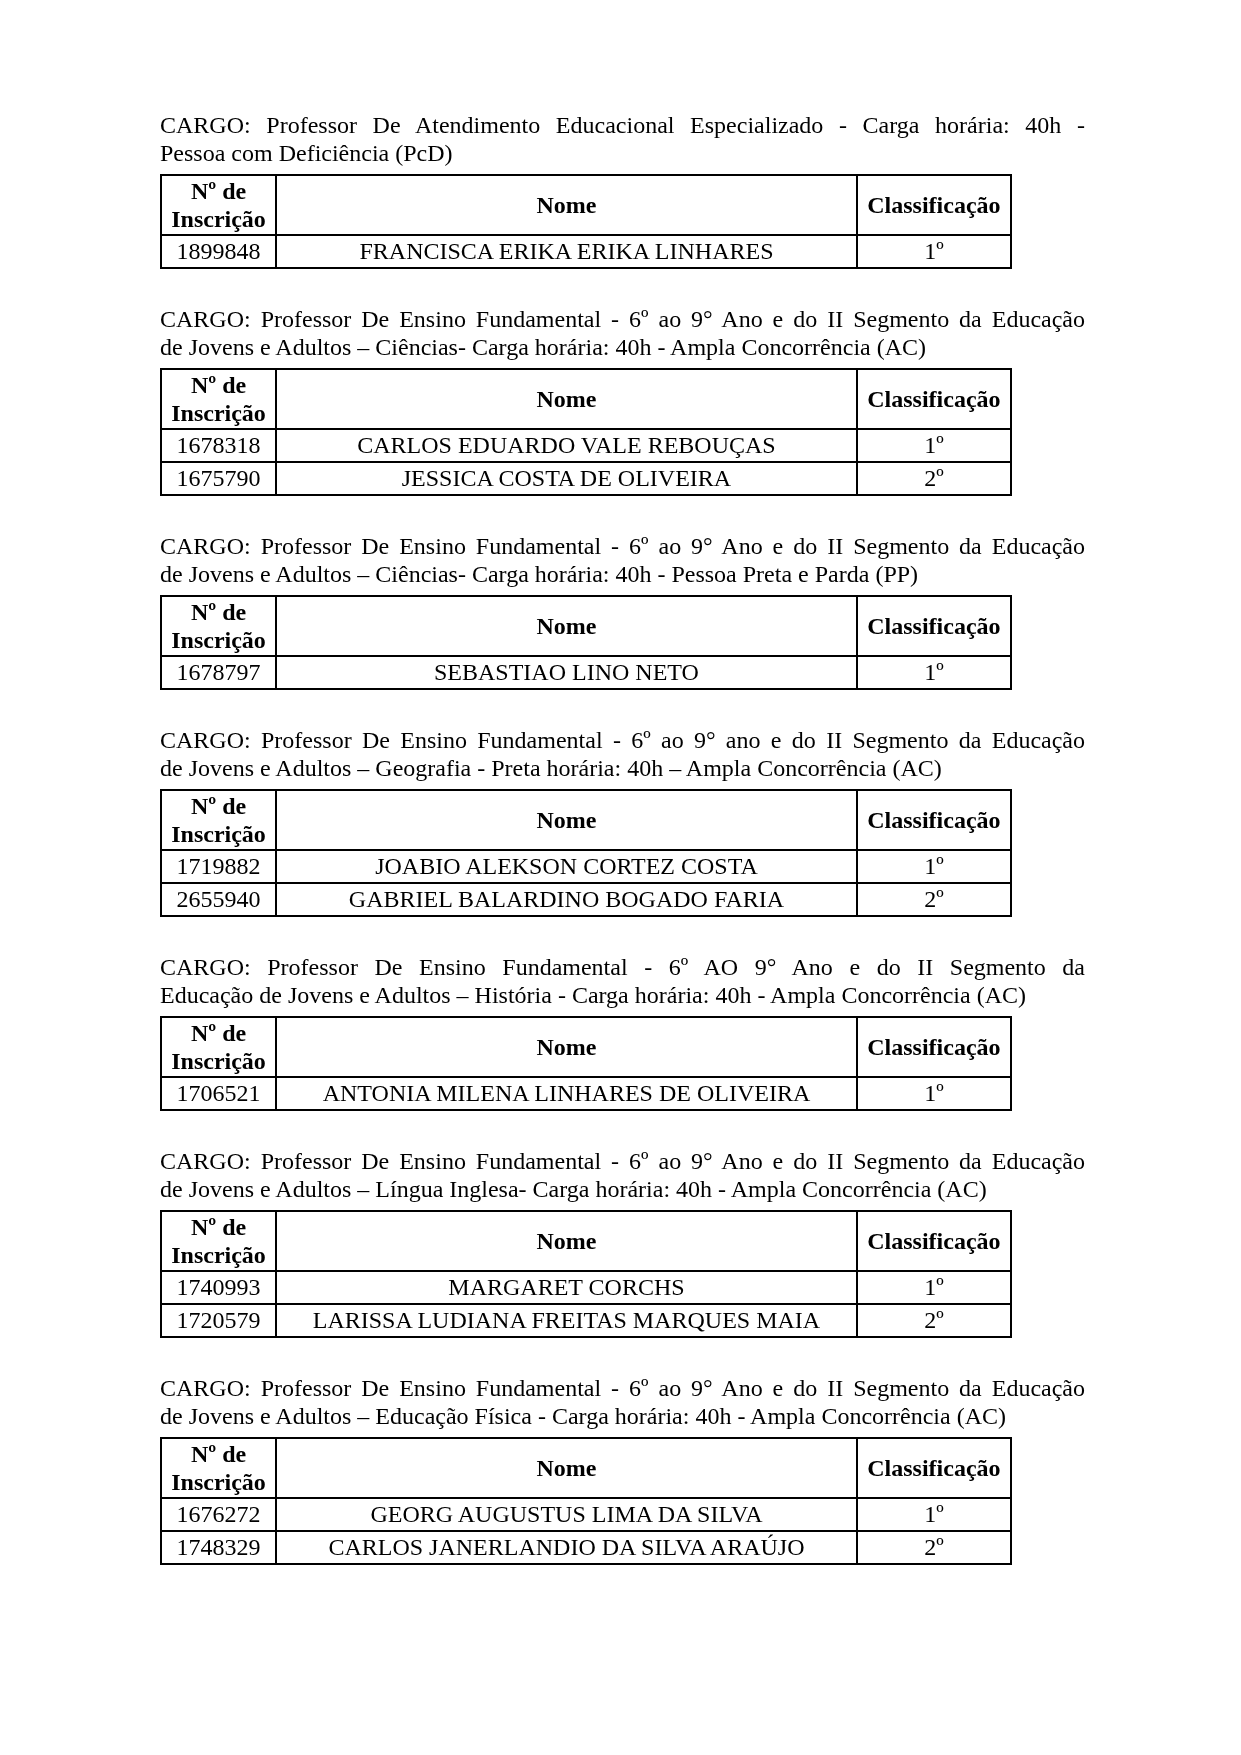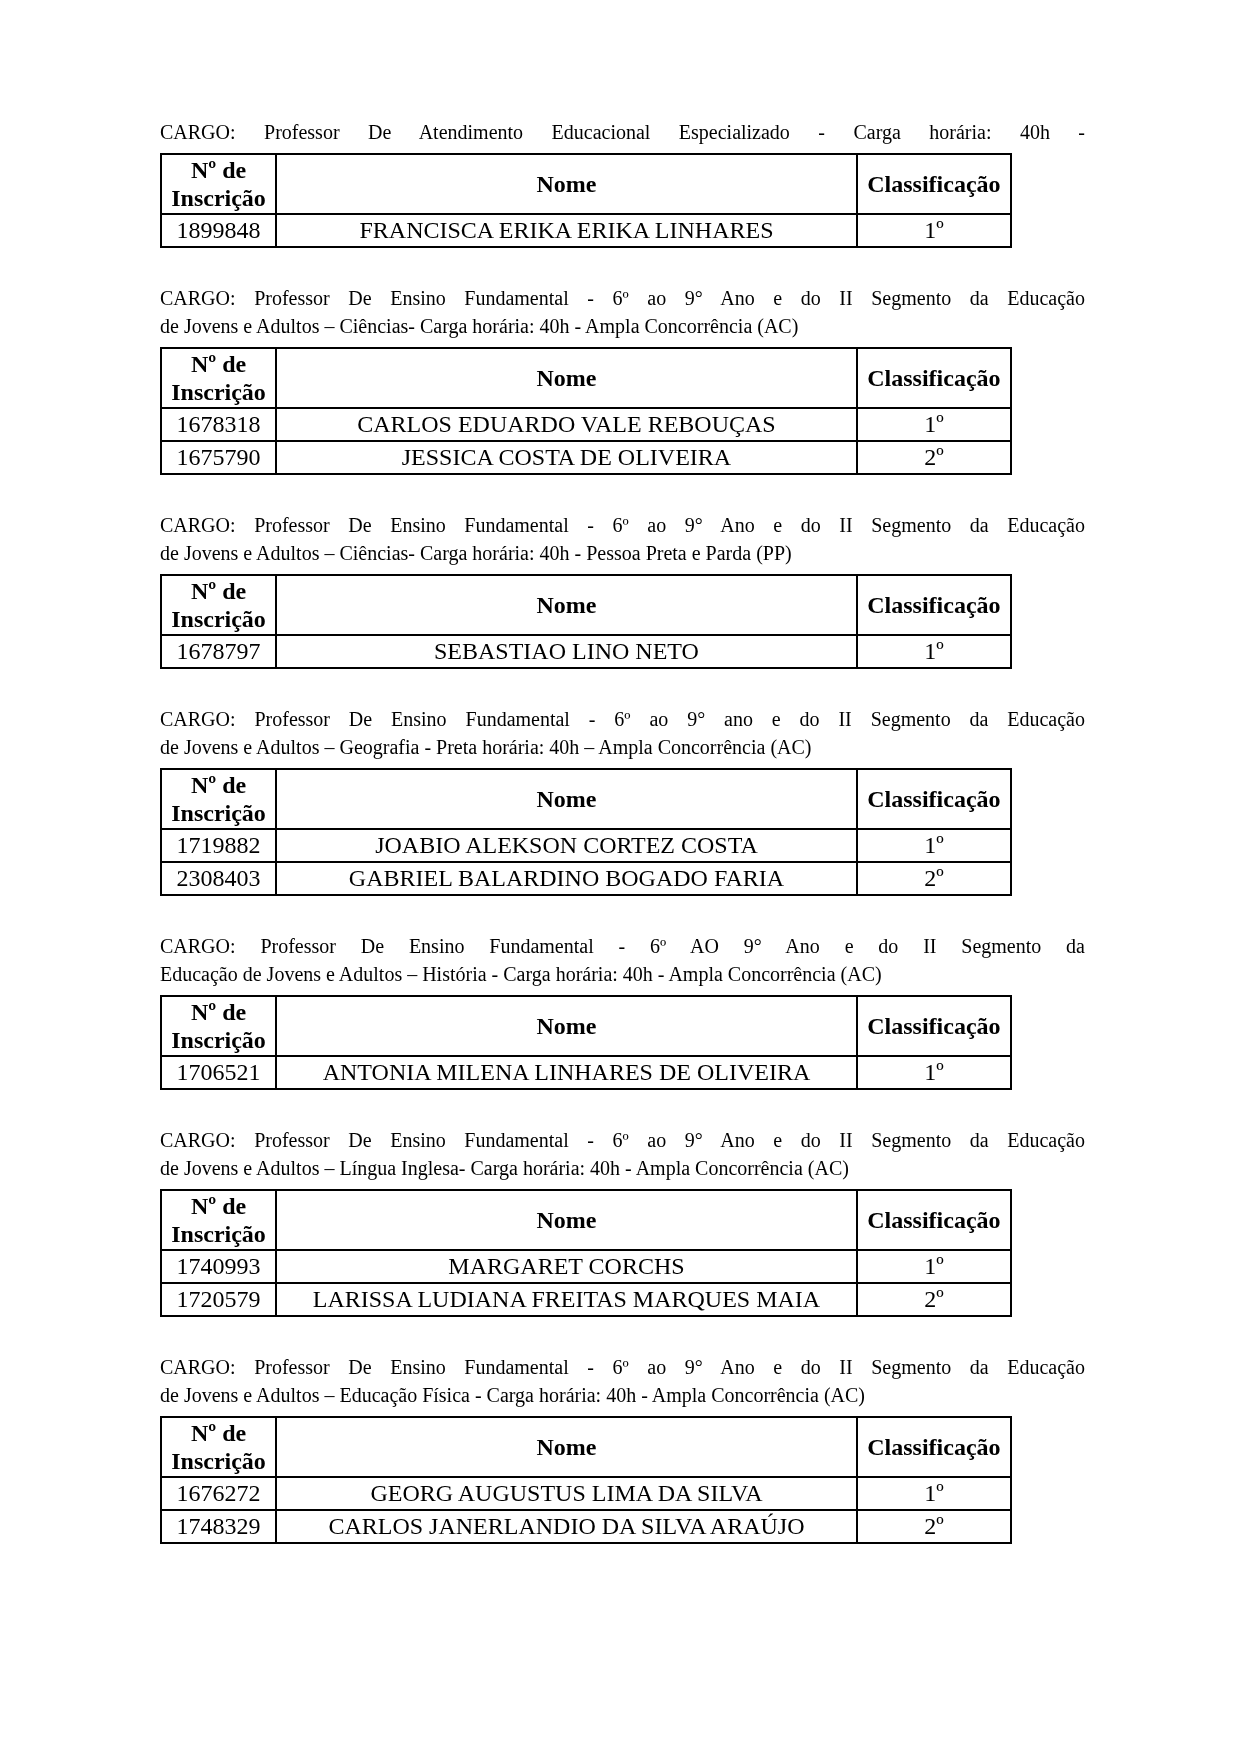--- a/index.html
+++ b/index.html
@@ -8,23 +8,23 @@
     width: 1241px; height: 1755px;
     background: #ffffff;
     font-family: "Liberation Serif", "DejaVu Serif", serif;
     color: #000000;
     overflow: hidden;
   }
   .content { padding: 102px 0 0 160px; }
   .cargo-section { margin-bottom: 36px; }
   .cargo-title {
     width: 925px;
-    font-size: 20px;
+    font-size: 24px;
     line-height: 28px;
-    margin: 16px 0 7px 0;
+    margin: 9px 0 7px 0;
   }
   .cargo-line { display: block; }
   .cargo-line.justified { text-align: justify; text-align-last: justify; }
   table.classification-table {
     border-collapse: collapse;
     table-layout: fixed;
     width: 852px;
   }
   .classification-table th, .classification-table td {
     border: 2px solid #000000;
@@ -50,20 +50,21 @@
   .bold-cls { font-weight: bold; }
 </style>
 </head>
 <body>
 
 <div class="content">
 
   <section class="cargo-section">
     <p class="cargo-title">
       <span class="cargo-line justified">CARGO: Professor De Atendimento Educacional Especializado - Carga horária: 40h -</span>
+      <span class="cargo-line">Pessoa com Deficiência (PcD)</span>
     </p>
     <table class="classification-table">
       <thead>
         <tr>
           <th class="col-insc">Nº de Inscrição</th>
           <th class="col-nome">Nome</th>
           <th class="col-cls">Classificação</th>
         </tr>
       </thead>
       <tbody>
@@ -140,21 +141,21 @@
           <th class="col-cls">Classificação</th>
         </tr>
       </thead>
       <tbody>
         <tr>
           <td>1719882</td>
           <td>JOABIO ALEKSON CORTEZ COSTA</td>
           <td>1º</td>
         </tr>
         <tr>
-          <td>2308403</td>
+          <td>2655940</td>
           <td>GABRIEL BALARDINO BOGADO FARIA</td>
           <td>2º</td>
         </tr>
       </tbody>
     </table>
   </section>
 
   <section class="cargo-section">
     <p class="cargo-title">
       <span class="cargo-line justified">CARGO: Professor De Ensino Fundamental - 6º AO 9° Ano e do II Segmento da</span>

